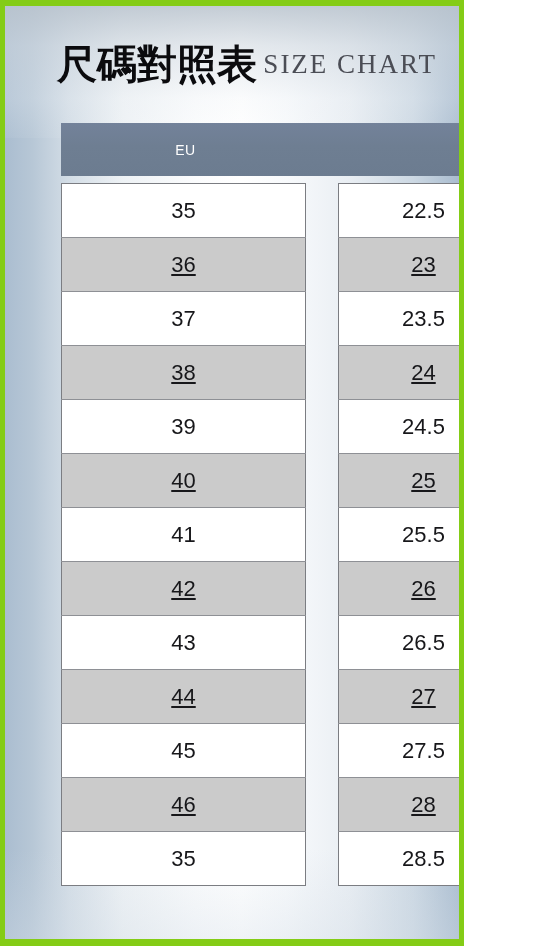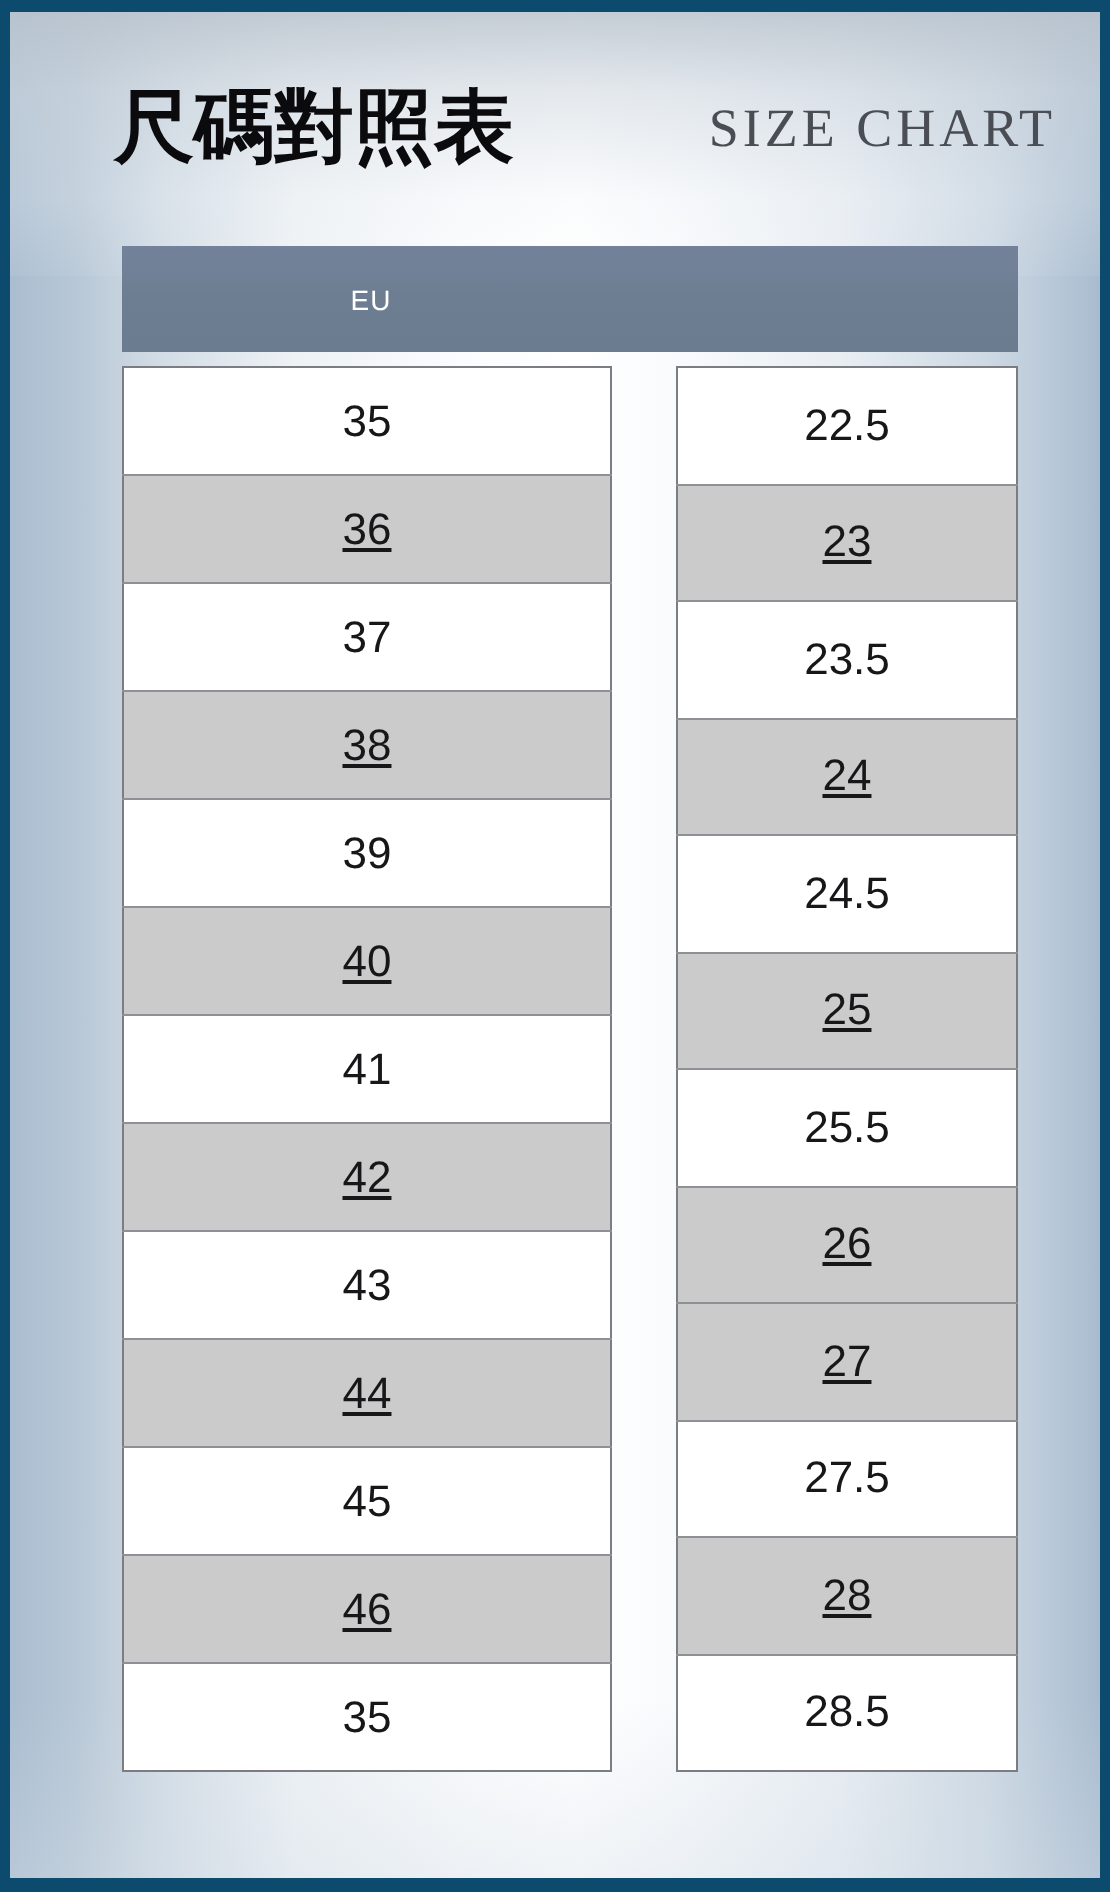--- a/index.html
+++ b/index.html
@@ -7,23 +7,23 @@
   html, body {
     width: 555px;
     height: 946px;
     background: #ffffff;
     font-family: "Liberation Sans", "DejaVu Sans", sans-serif;
   }
 
   
   #card {
     position: relative;
-    width: 555px;
+    width: 464px;
     height: 946px;
-    background: #0c4a6e;
+    background: #84cc16;
     padding: 6px 5px 7px 5px;
     overflow: hidden;
   }
 
   #canvas {
     position: relative;
     width: 100%;
     height: 100%;
     overflow: hidden;
     
@@ -249,20 +249,23 @@
             </tr>
             <tr class="row shade">
               <td>25</td>
             </tr>
             <tr class="row">
               <td>25.5</td>
             </tr>
             <tr class="row shade">
               <td>26</td>
             </tr>
+            <tr class="row">
+              <td>26.5</td>
+            </tr>
             <tr class="row shade">
               <td>27</td>
             </tr>
             <tr class="row">
               <td>27.5</td>
             </tr>
             <tr class="row shade">
               <td>28</td>
             </tr>
             <tr class="row">

